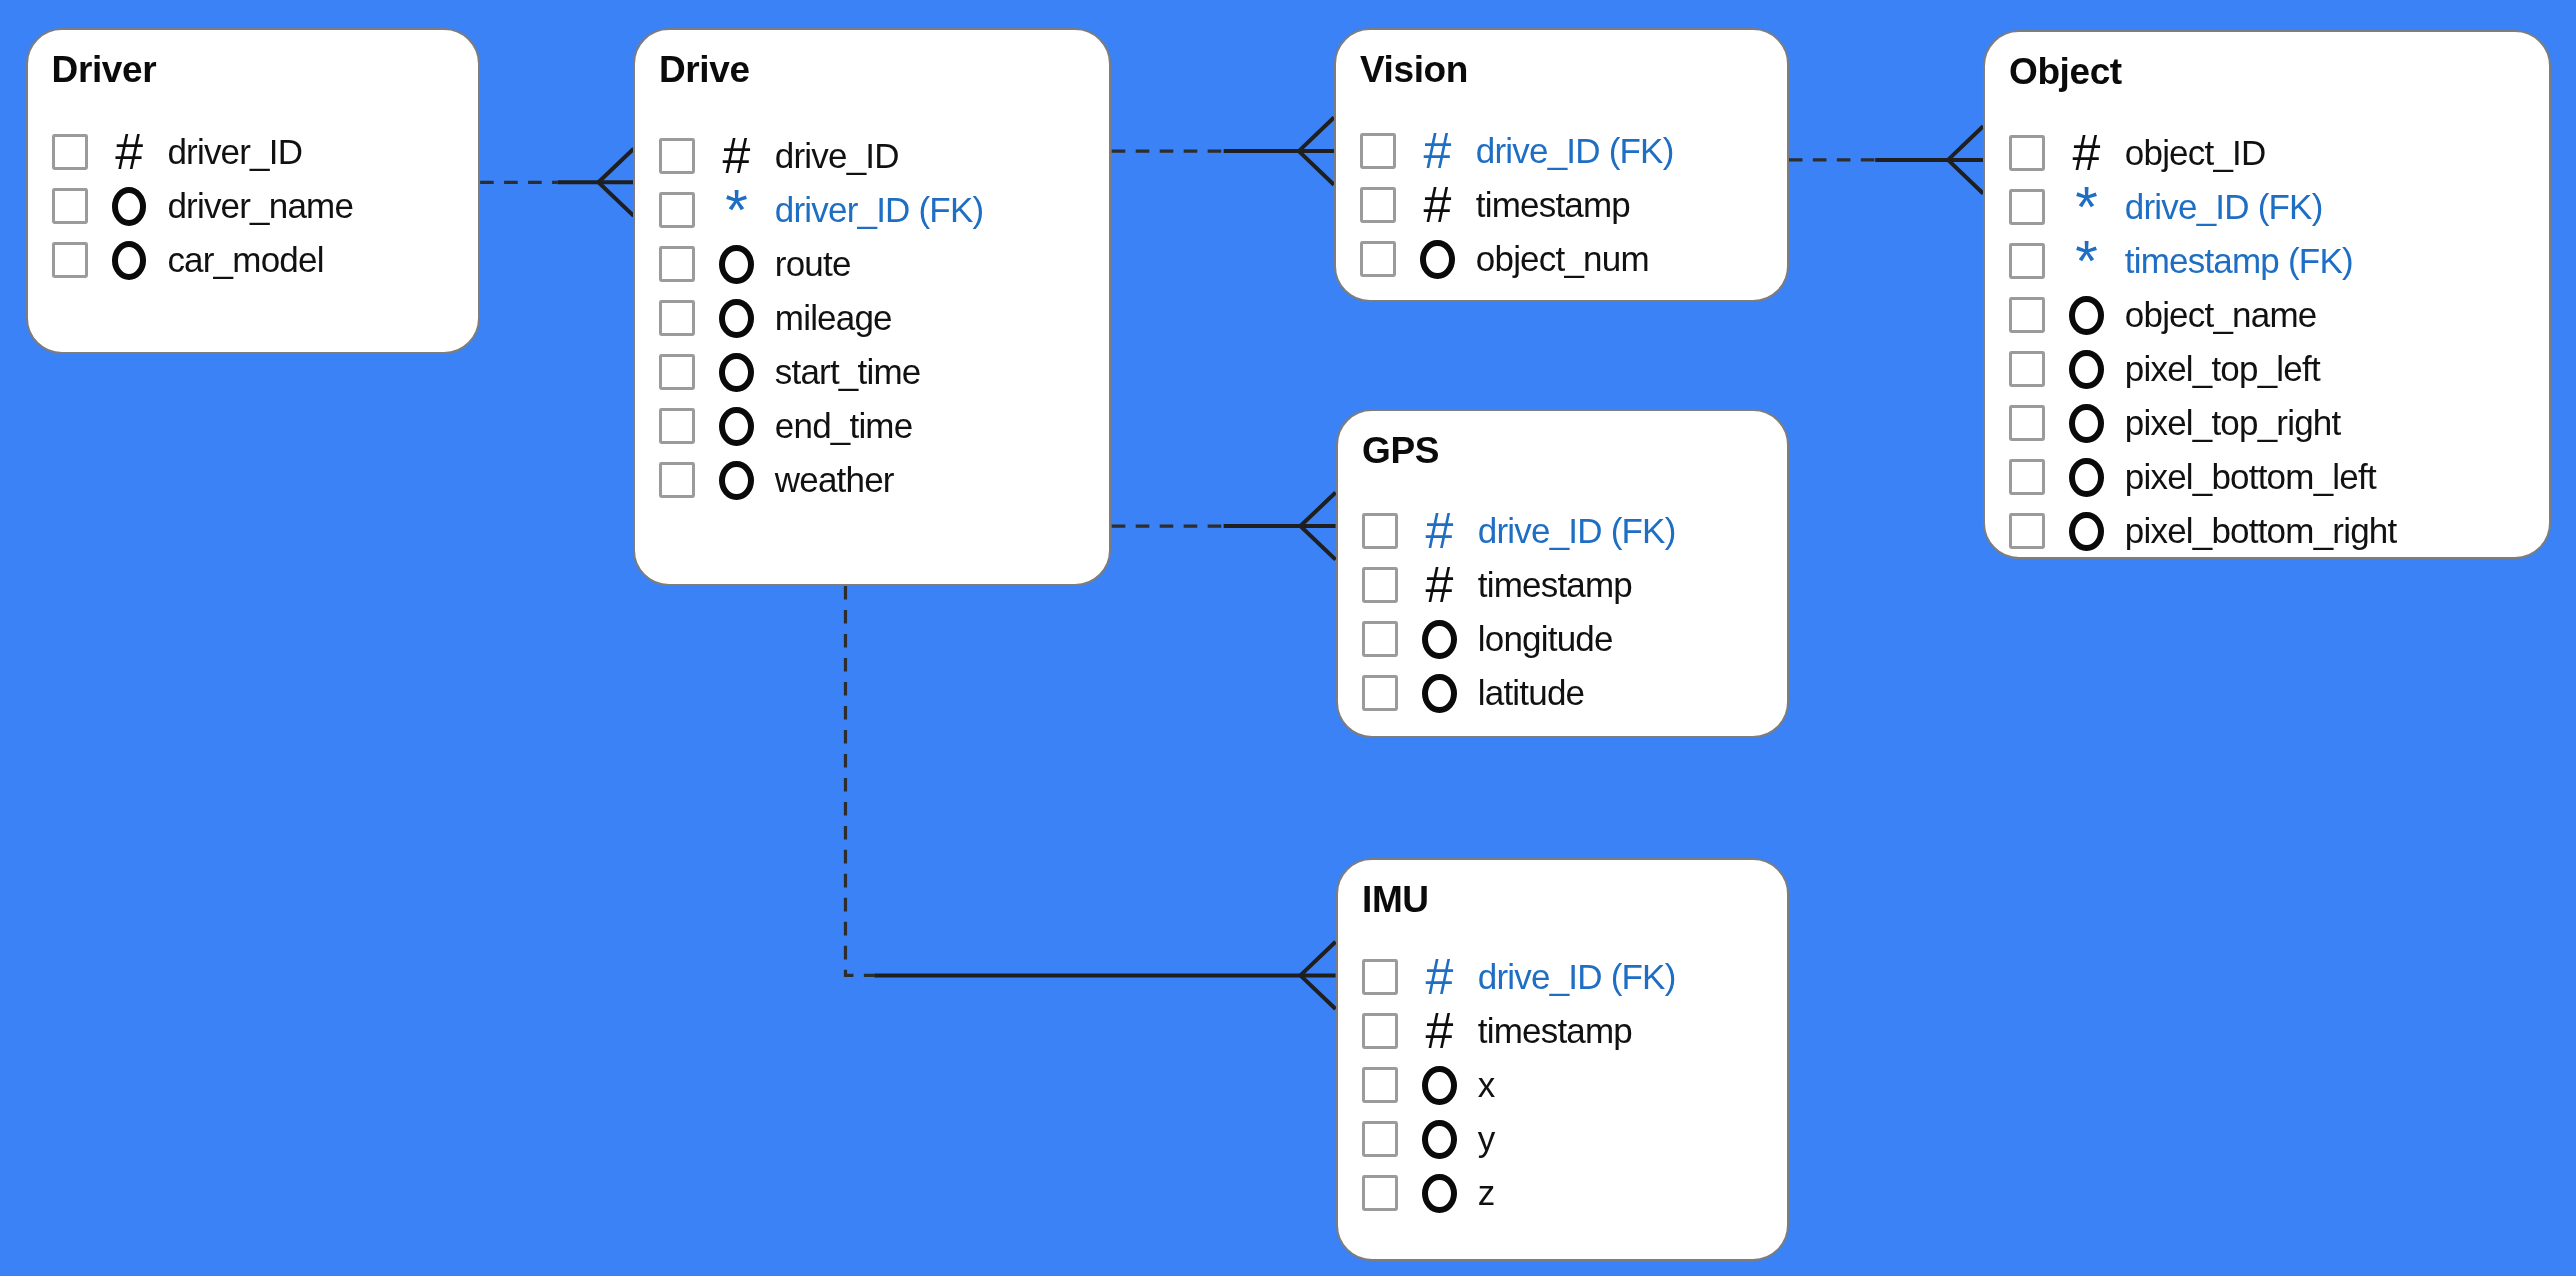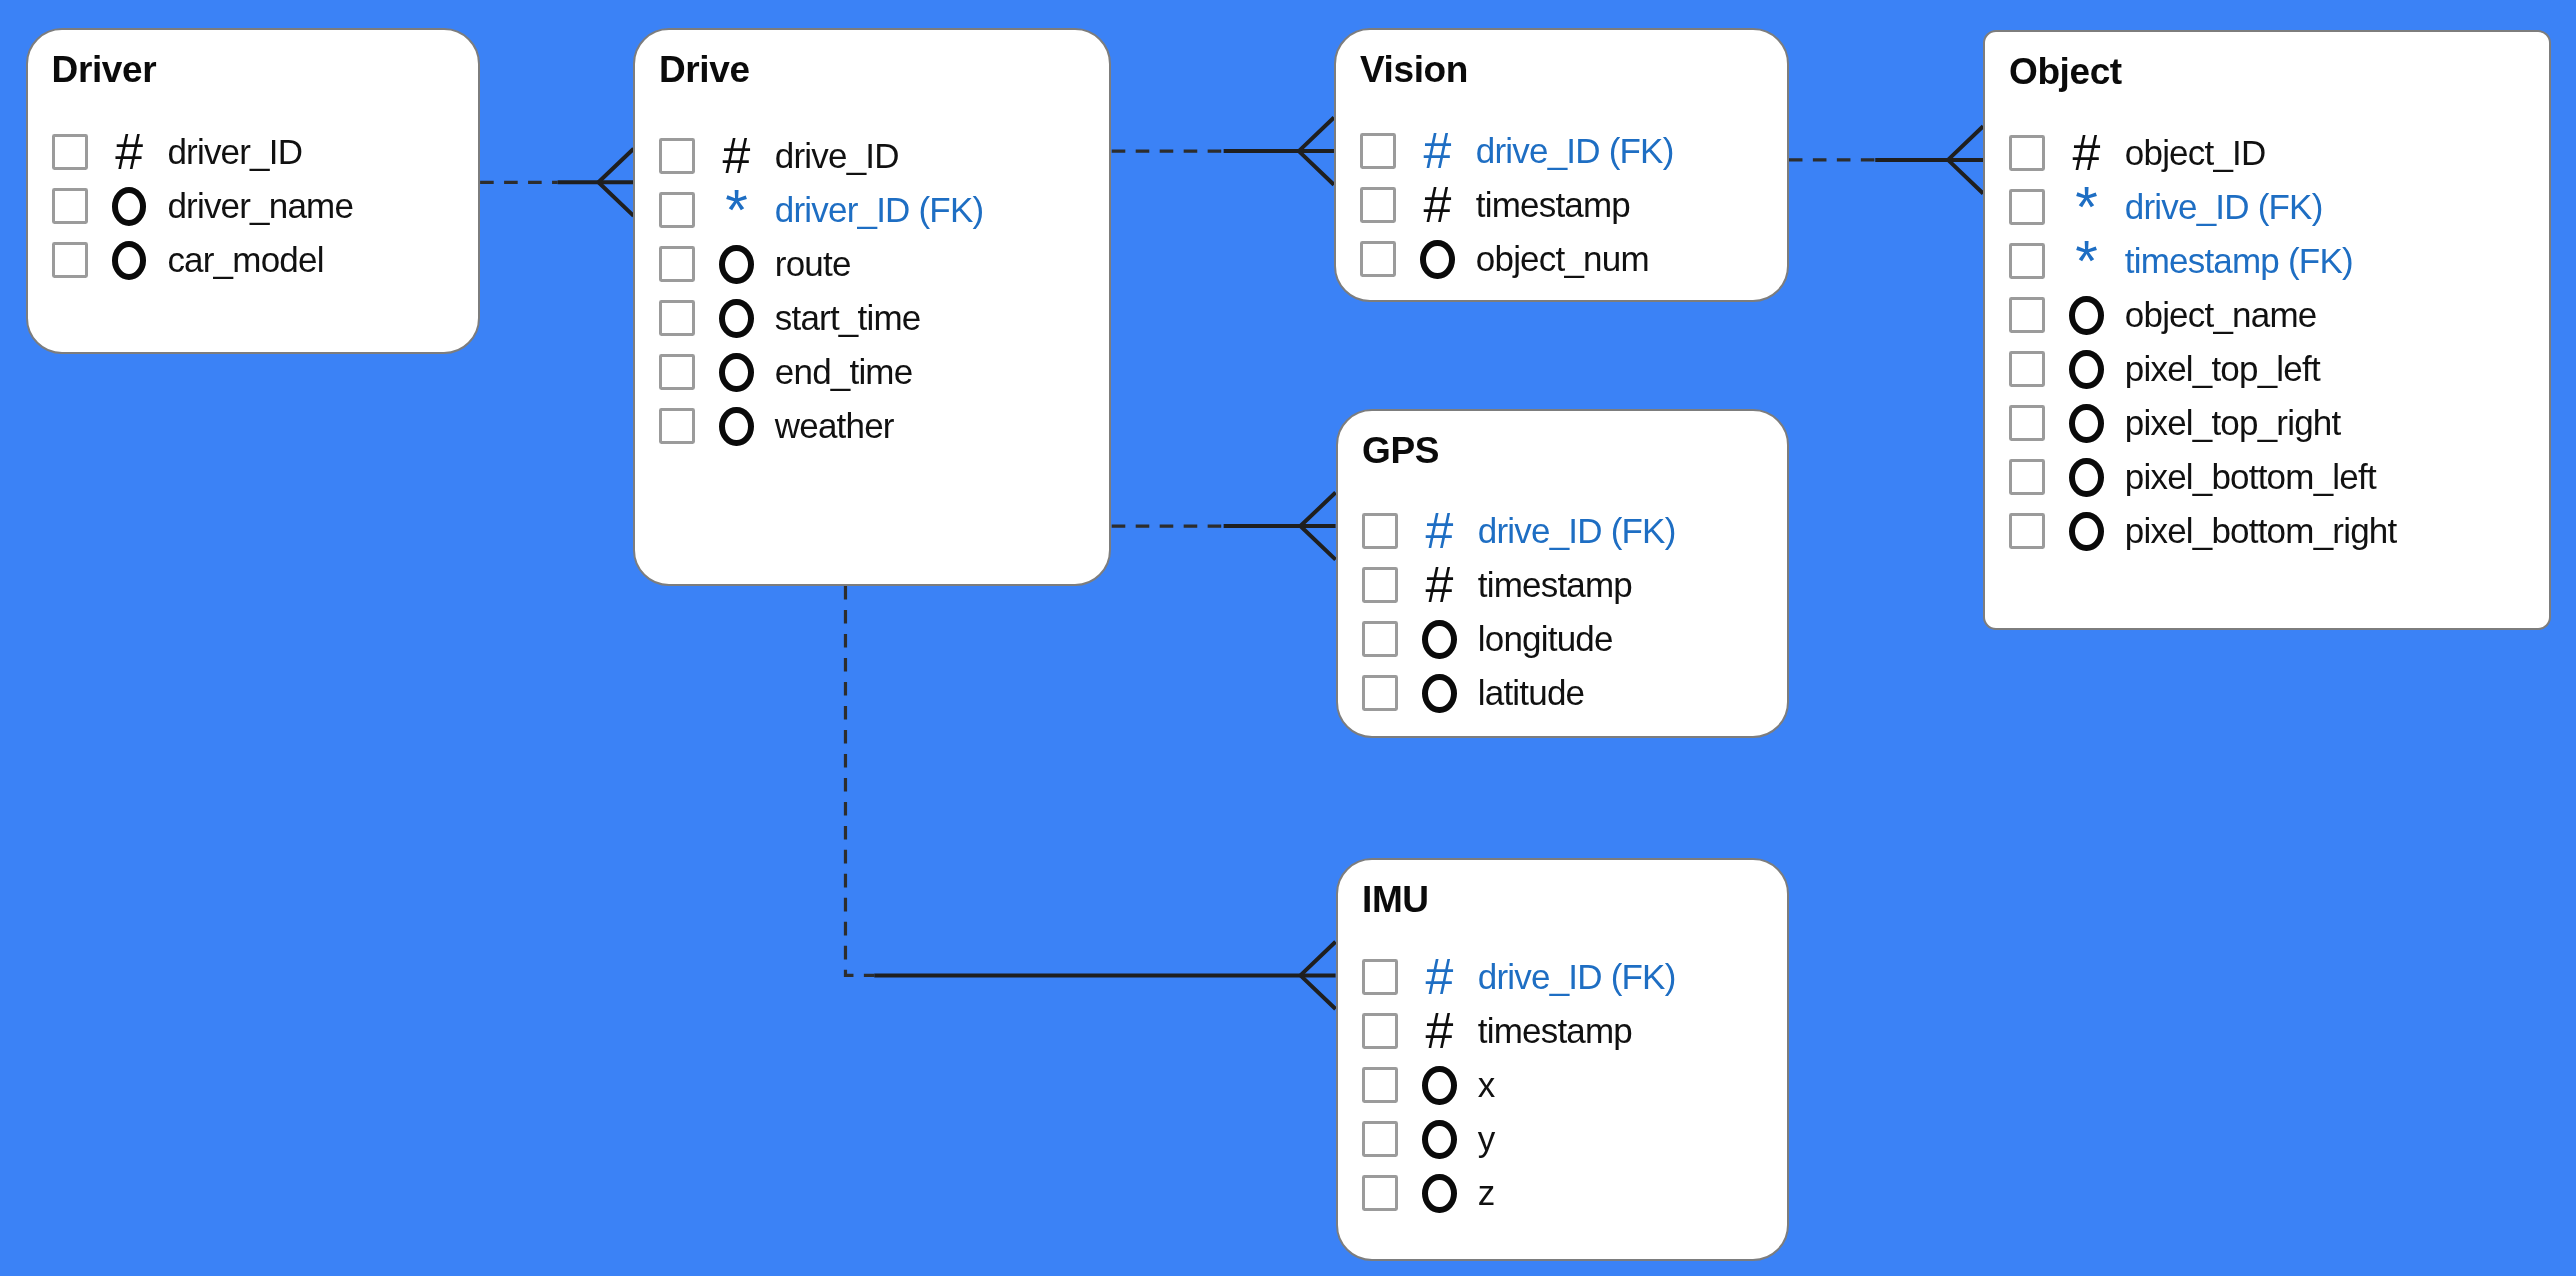--- a/index.html
+++ b/index.html
@@ -151,20 +151,27 @@
           <span class="icon-col">
             <span class="oc"></span>
           </span>
           <span class="attr-label">route</span>
         </div>
         <div class="attr-row">
           <span class="checkbox"></span>
           <span class="icon-col">
             <span class="oc"></span>
           </span>
+          <span class="attr-label">mileage</span>
+        </div>
+        <div class="attr-row">
+          <span class="checkbox"></span>
+          <span class="icon-col">
+            <span class="oc"></span>
+          </span>
           <span class="attr-label">start_time</span>
         </div>
         <div class="attr-row">
           <span class="checkbox"></span>
           <span class="icon-col">
             <span class="oc"></span>
           </span>
           <span class="attr-label">end_time</span>
         </div>
         <div class="attr-row">
@@ -193,21 +200,21 @@
         <div class="attr-row">
           <span class="checkbox"></span>
           <span class="icon-col">
             <span class="oc"></span>
           </span>
           <span class="attr-label">object_num</span>
         </div>
       </div>
     </div>
 
-  <div class="entity" style="left:1983px; top:30px; width:568px; height:600px;border-radius:13px;">
+  <div class="entity" style="left:1983px; top:30px; width:568px; height:529px;">
       <div class="entity-title">Object</div>
       <div class="rows" style="top: 94px;">
         <div class="attr-row">
           <span class="checkbox"></span>
           <span class="icon-col hash">#</span>
           <span class="attr-label">object_ID</span>
         </div>
         <div class="attr-row">
           <span class="checkbox"></span>
           <span class="icon-col ast blue">*</span>

